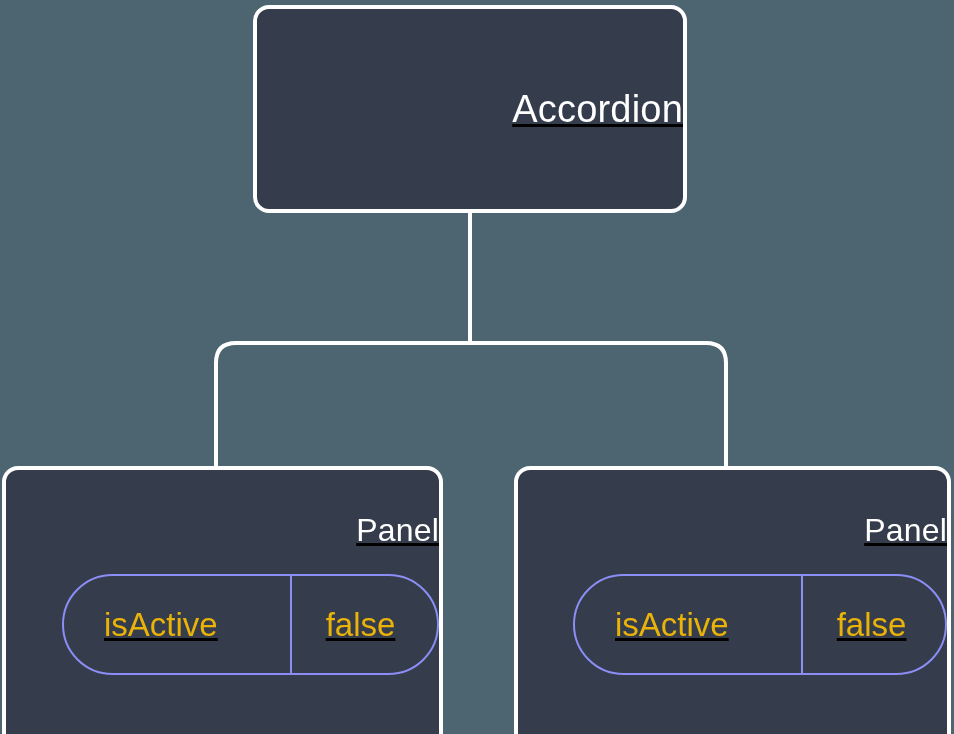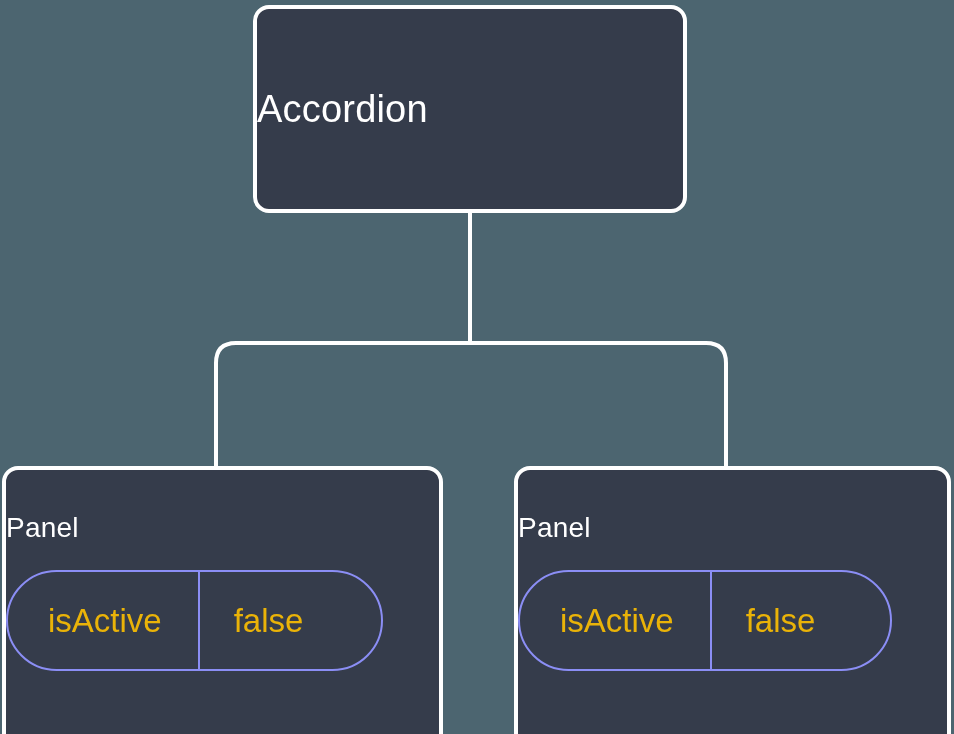--- a/index.html
+++ b/index.html
@@ -31,21 +31,22 @@
   
   .node {
     position: absolute;
     z-index: 2;
     box-sizing: border-box;
     background: #353c4b;
     border: 4px solid #ffffff;
     border-radius: 16px;
     display: flex;
     flex-direction: column;
-    align-items: flex-start;
+    align-items: flex-end;
+    text-decoration: underline;
   }
 
   .node-root {
     left: 253px;
     top: 5px;
     width: 434px;
     height: 208px;
     justify-content: center;
   }
 
@@ -61,21 +62,21 @@
 
   .node-title {
     color: #ffffff;
     font-size: 38px;
     font-weight: 400;
     letter-spacing: 0.2px;
     line-height: 1;
     white-space: nowrap;
   }
   .node-child .node-title {
-    font-size: 28px;
+    font-size: 32px;
   }
 
   
   .badge {
     margin-top: 28px;
     box-sizing: border-box;
     height: 101px;
     border: 2px solid #8b8ef5;
     border-radius: 52px;
     display: flex;
@@ -91,20 +92,21 @@
     font-size: 33px;
     line-height: 1;
     white-space: nowrap;
   }
   .badge-key {
     padding: 0 36px 0 40px;
   }
   .badge-val {
     border-left: 2px solid #8b8ef5;
     padding: 0 42px 0 34px;
+    margin-left: 36px;
   }
   .badge-left  { width: 377px; }
   .badge-right { width: 374px; }
 </style>
 </head>
 <body>
 
 <div id="stage">
 
   <svg id="connectors" viewBox="0 0 954 734" width="954" height="734" aria-hidden="true">

